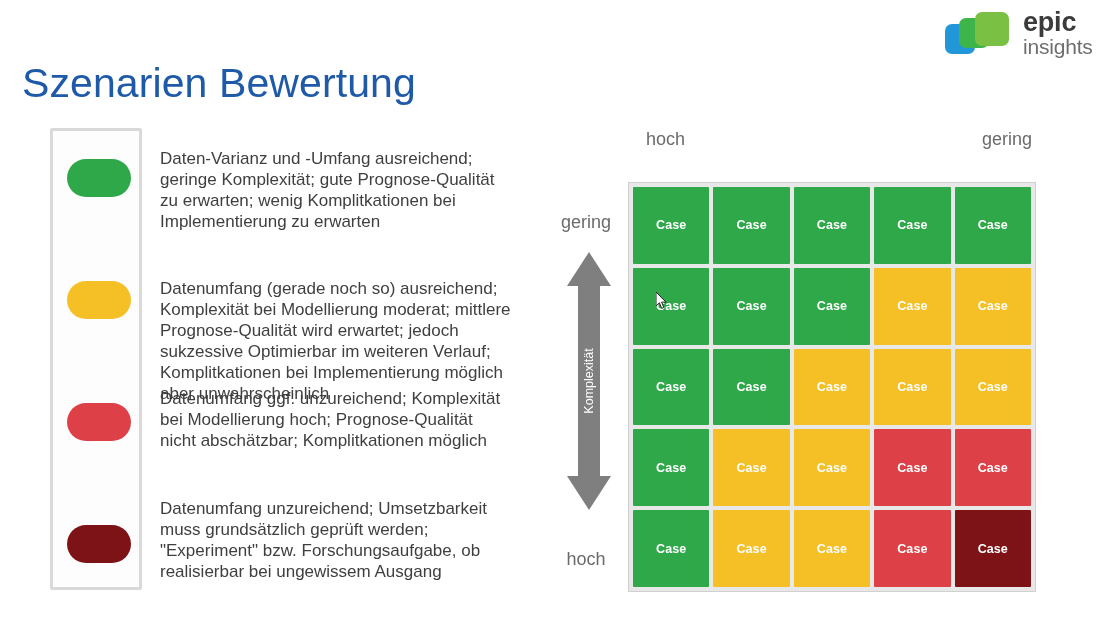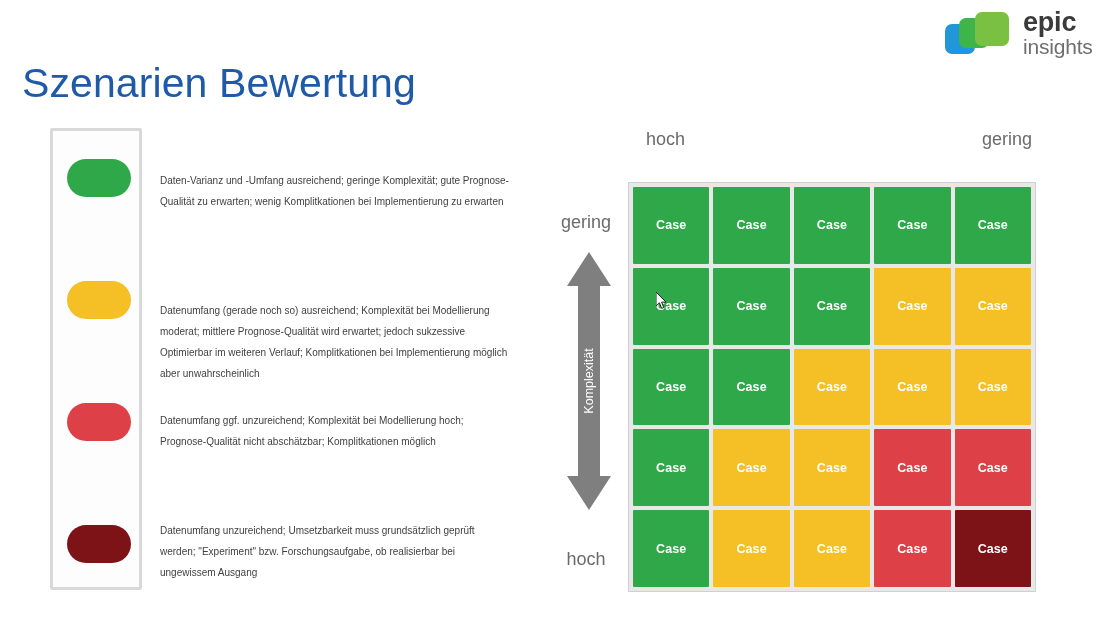--- a/index.html
+++ b/index.html
@@ -89,24 +89,23 @@
   }
   .legend-pill.p0 { top: 28px; }
   .legend-pill.p1 { top: 150px; }
   .legend-pill.p2 { top: 272px; }
   .legend-pill.p3 { top: 394px; }
 
   .legend-text {
     position: absolute;
     left: 160px;
     width: 352px;
-    font-size: 10px;
+    font-size: 17px;
     line-height: 21px;
     color: #3f3f3f;
-    margin-top: 22px;
   }
   .legend-text.t0 { top: 148px; }
   .legend-text.t1 { top: 278px; }
   .legend-text.t2 { top: 388px; }
   .legend-text.t3 { top: 498px; }
 
   
   #matrix-wrap {
     position: absolute;
     left: 628px;

